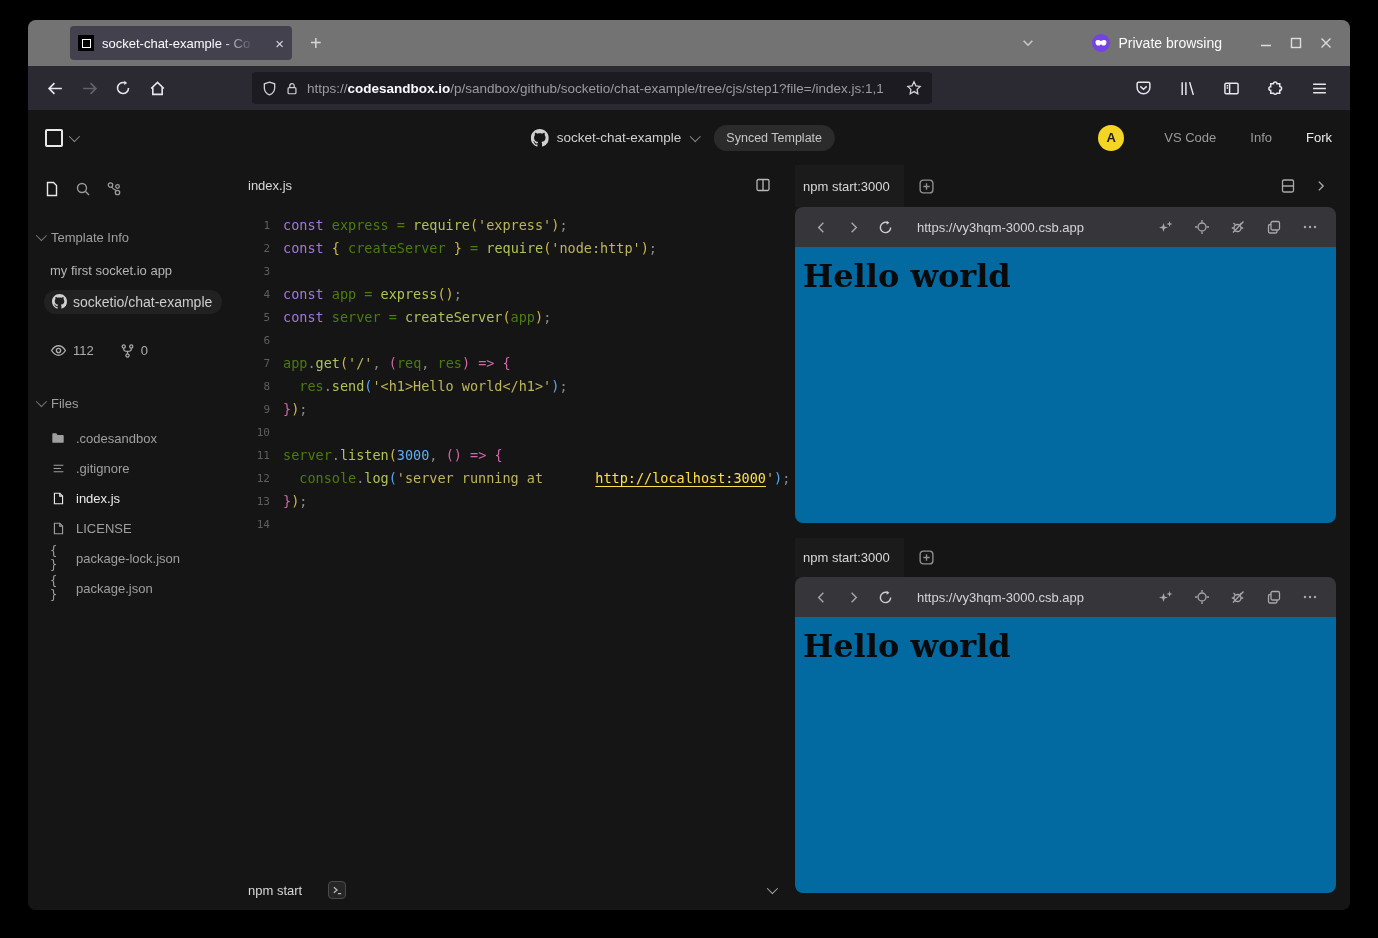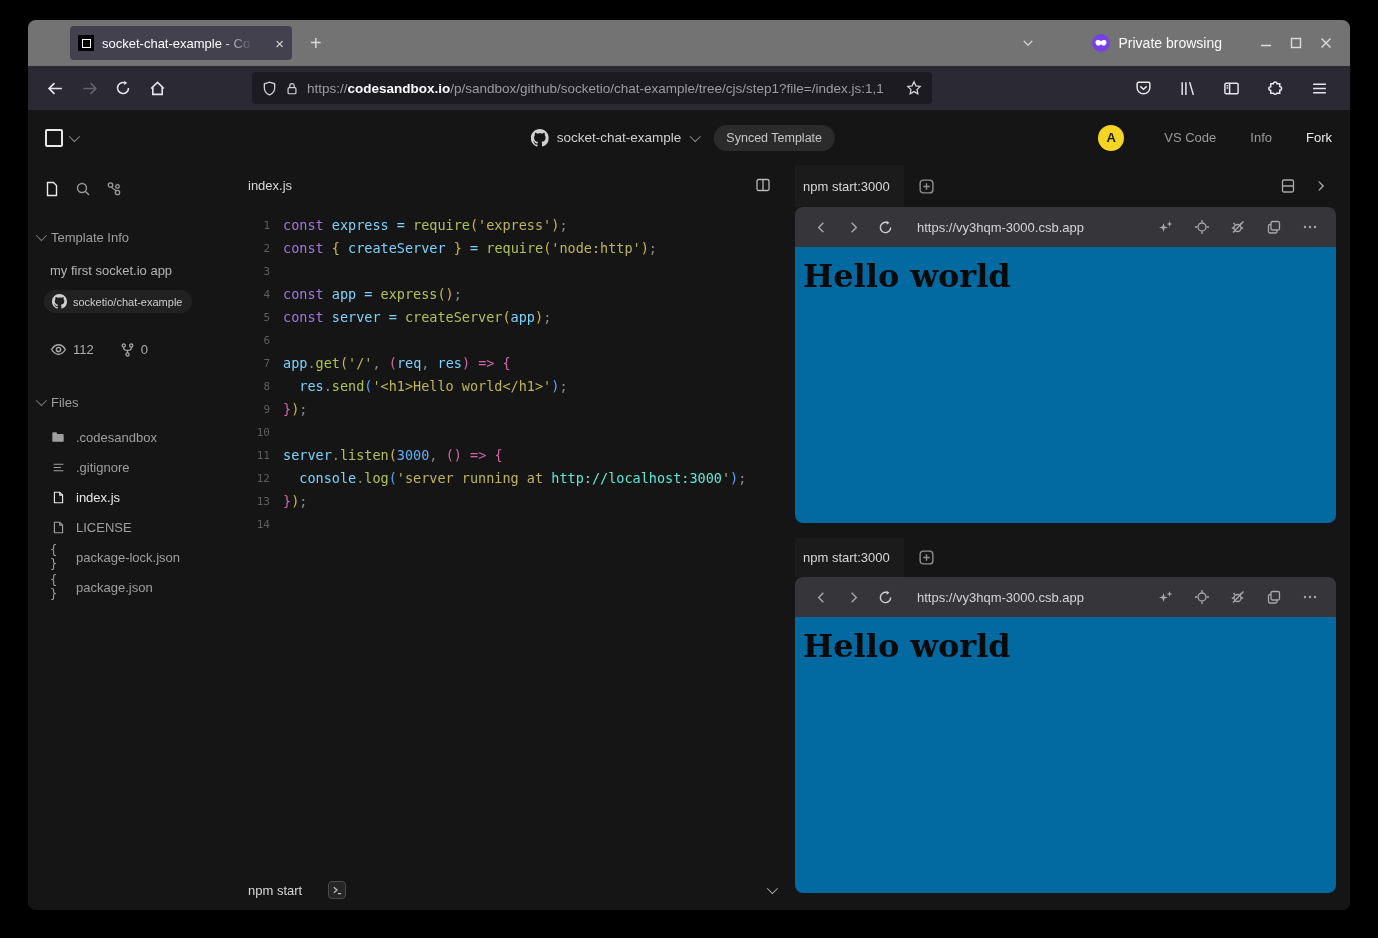--- a/index.html
+++ b/index.html
@@ -47,42 +47,42 @@
 
   .csb-main { display:flex; height:745px; }
 
   
   .sidebar { width:212px; flex:0 0 212px; padding-top:10px; font-size:13px; }
   .rail { display:flex; gap:15px; padding-left:16px; align-items:center; height:28px; color:#9a9a9a; }
   .rail .active { color:#e8e8e8; }
   .sec-head { display:flex; align-items:center; gap:7px; color:#9f9f9f; padding-left:8px; margin-top:24px; height:20px; }
   .sec-head .chev { color:#7a7a7a; }
   .tpl-desc { color:#b5b5b5; padding-left:22px; margin-top:16px; }
-  .repo-pill { display:inline-flex; align-items:center; gap:6px; background:#212121; border-radius:12px; padding:4px 10px 4px 8px; margin:12px 0 0 16px; color:#cdcdcd; font-size:11px; }
+  .repo-pill { display:inline-flex; align-items:flex-start; gap:6px; background:#212121; border-radius:12px; padding:4px 10px 4px 8px; margin:12px 0 0 16px; color:#cdcdcd; font-size:14px; }
   .stats { display:flex; align-items:center; gap:8px; color:#adadad; padding-left:22px; margin-top:28px; }
   .stats .grp { display:flex; align-items:center; gap:6px; margin-right:18px; }
   .files-list { margin-top:10px; }
   .file-row { display:flex; align-items:center; gap:10px; height:30px; padding-left:22px; color:#9f9f9f; cursor:default; }
   .file-row.active { color:#eaeaea; }
   .file-row .ficon { display:flex; width:16px; justify-content:center; color:inherit; }
   .braces-glyph { font-family:"DejaVu Sans Mono", monospace; font-size:12px; letter-spacing:-1px; }
 
   
   .editor-col { width:555px; flex:0 0 555px; display:flex; flex-direction:column; }
   .editor-tabrow { height:40px; display:flex; align-items:center; padding:0 24px 0 8px; }
   .editor-tab-label { font-size:13px; color:#d8d8d8; }
   .editor-tabrow .split { margin-left:auto; color:#b9b9b9; display:flex; }
   .code-area { flex:1; font-family:"DejaVu Sans Mono", monospace; font-size:13.5px; padding-top:9px; overflow:hidden; }
   .code-row { display:flex; height:23px; line-height:23px; white-space:pre; }
   .code-row .ln { width:30px; flex:0 0 30px; text-align:right; color:#5e5e5e; font-size:11px; }
   .code-row .ctext { padding-left:13px; }
-  .tk-kw { color:#A277E0; } .tk-id { color:#7dd3fc; } .tk-pu { color:#8A8A8A; }
+  .tk-kw { color:#A277E0; } .tk-id { color:#4d7c0f; } .tk-pu { color:#8A8A8A; }
   .tk-fn { color:#AFC457; } .tk-st { color:#BDB65A; } .tk-nu { color:#61AEF5; }
   .tk-b1 { color:#D0B844; } .tk-b2 { color:#D068A8; } .tk-b3 { color:#56A8F5; }
-  .tk-lk { color:#5eead4; text-underline-offset:3px; }
+  .tk-lk { color:#fde047; text-decoration:underline; text-underline-offset:3px;margin-left:44px; }
 
   .term-header { height:40px; display:flex; align-items:center; padding:0 20px 0 8px; }
   .term-tab-label { font-size:13px; color:#d8d8d8; }
   .term-icon-box { margin-left:26px; width:18px; height:18px; border:1px solid #4a4a4a; border-radius:4px; background:#262626; color:#b9b9b9; display:flex; align-items:center; justify-content:center; }
   .term-header .chev { margin-left:auto; color:#a9a9a9; }
   .term-panel { height:192px; width:539px; background:#232323; border-radius:8px; padding:15px 18px; font-family:"DejaVu Sans Mono", monospace; font-size:12.5px; color:#d6d6d6; }
   .term-panel .tline { height:19px; line-height:19px; white-space:pre; }
 
   
   .right-col { width:555px; flex:0 0 555px; display:flex; flex-direction:column; padding-right:14px; }

